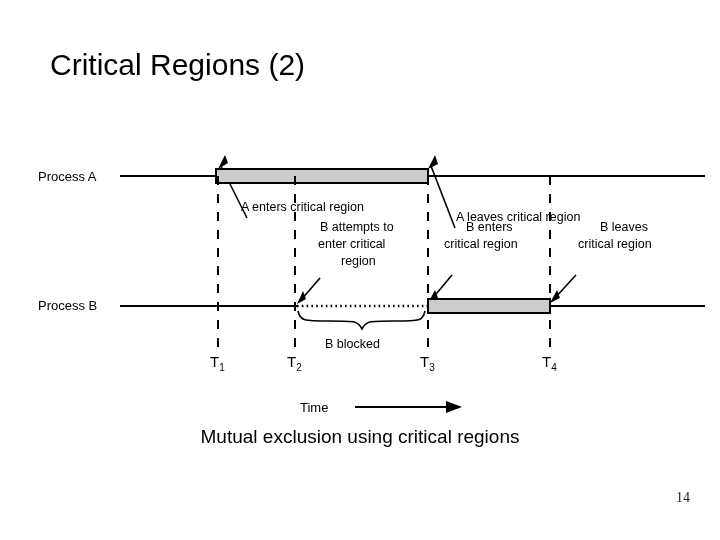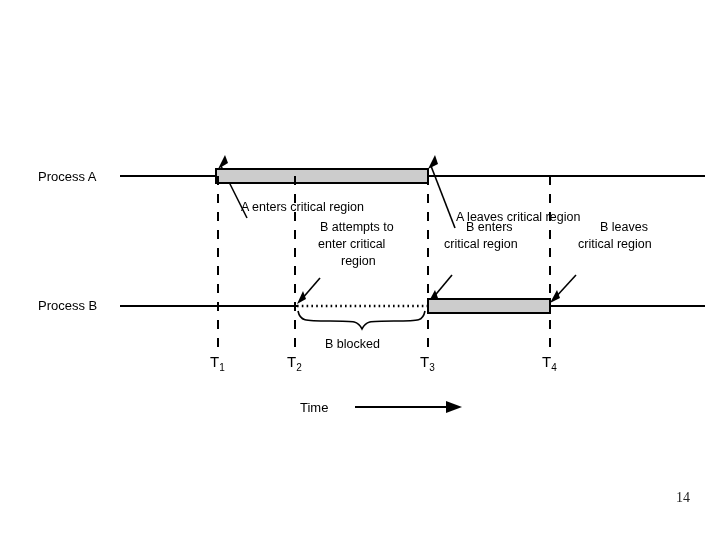--- a/index.html
+++ b/index.html
@@ -73,20 +73,21 @@
   }
   .tick-sub {
     font-size: 10px;
   }
 </style>
 </head>
 <body>
 
 <div id="slide">
 
+  <div id="slide-title">Critical Regions (2)</div>
 
   <div id="figure">
     <svg width="720" height="330" viewBox="0 0 720 330">
 
       <text class="lbl" x="241" y="116">A enters critical region</text>
       <text class="lbl" x="456" y="126">A leaves critical region</text>
 
       <g>
         <line x1="247" y1="123" x2="221" y2="71" stroke="#000" stroke-width="1.6"></line>
         <polygon points="218,74 228,68 225,60" fill="#000"></polygon>
@@ -157,16 +158,17 @@
 
       <text class="axis-lbl" x="300" y="317">Time</text>
       <g>
         <line x1="355" y1="312" x2="450" y2="312" stroke="#000" stroke-width="2"></line>
         <polygon points="462,312 446,306 446,318" fill="#000"></polygon>
       </g>
 
     </svg>
   </div>
 
+  <div id="caption">Mutual exclusion using critical regions</div>
 
   <div id="page-number">14</div>
 
 </div>
 
 </body></html>

